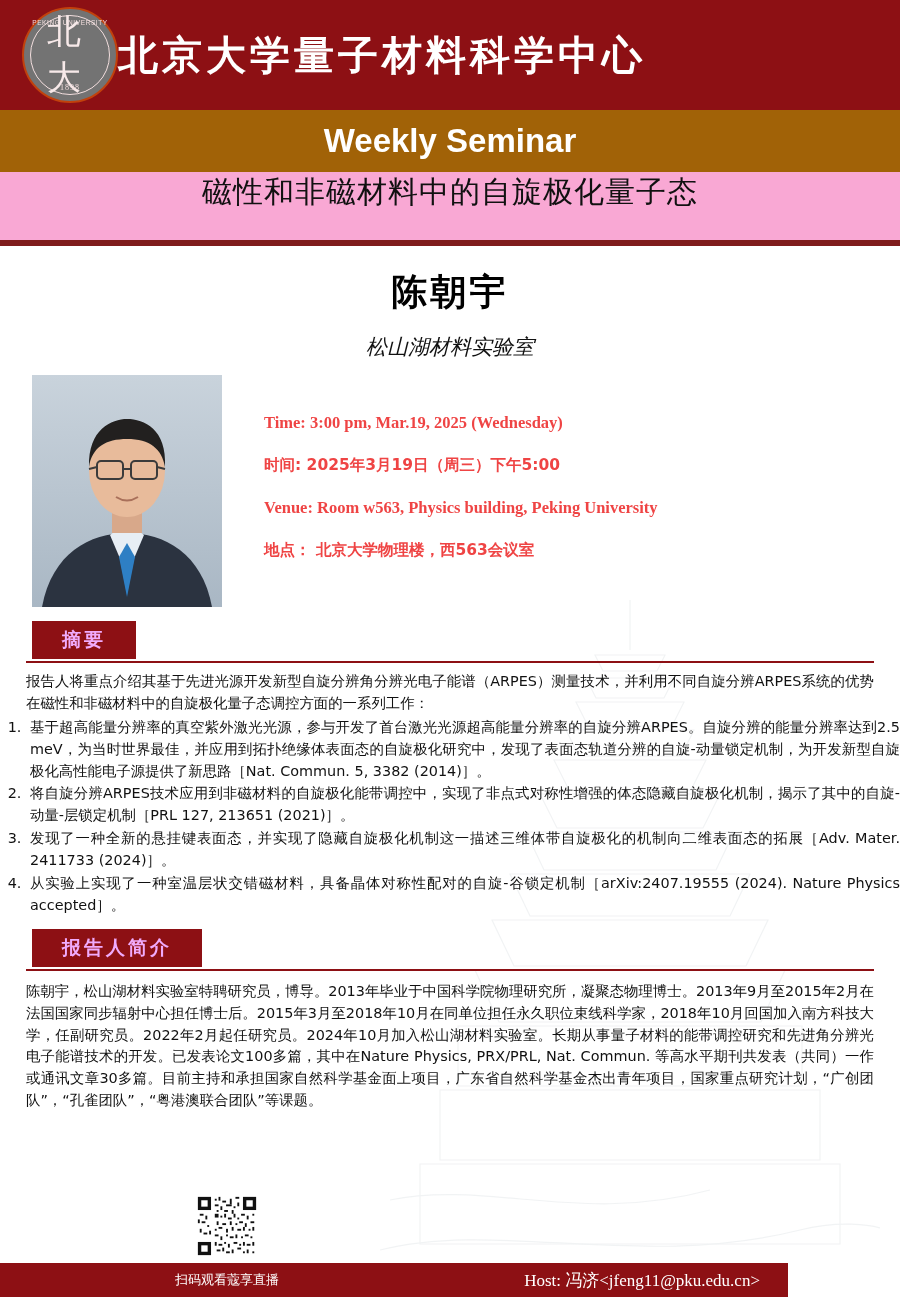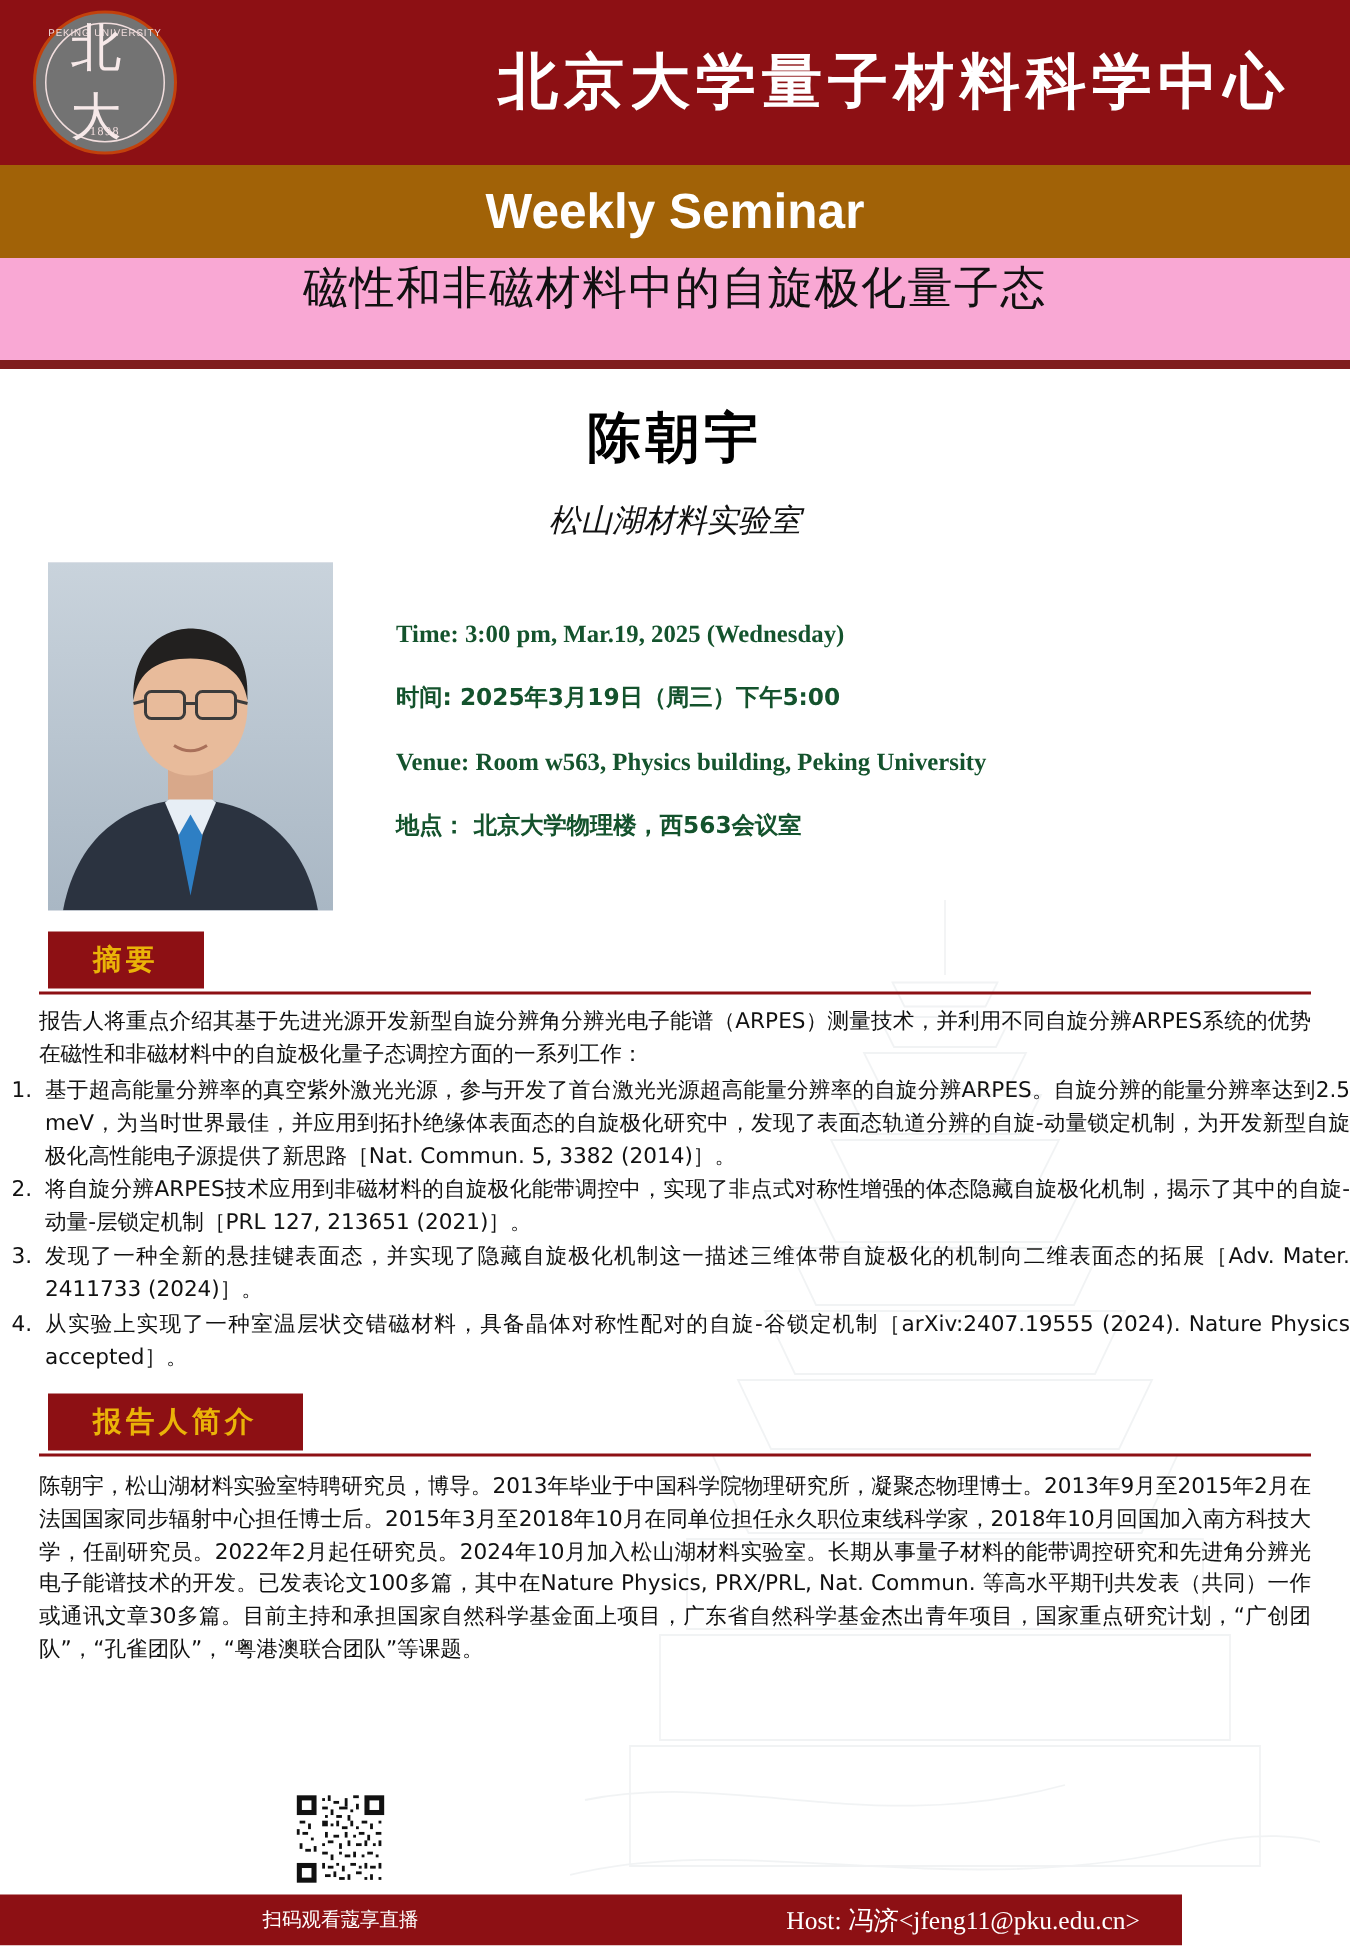--- a/index.html
+++ b/index.html
@@ -65,21 +65,21 @@
     bottom: 9px;
     left: 0; right: 0;
     text-align: center;
     font-size: 8px;
     letter-spacing: 1px;
     color: #f2dede;
     font-family: "Liberation Serif", serif;
   }
   .header-titles {
     flex: 1 1 auto;
-    text-align: right;
+    text-align: left;
     padding-right: 40px;
   }
   .header-cn {
     color: #ffffff;
     font-size: 40px;
     font-weight: bold;
     letter-spacing: 4px;
     font-family: "DejaVu Sans", sans-serif;
     line-height: 1.15;
   }
@@ -171,32 +171,32 @@
     overflow: hidden;
   }
   .info-lines {
     margin-left: 42px;
     padding-top: 38px;
   }
   .info-lines .line {
     font-size: 16.5px;
     font-weight: bold;
     font-family: "Liberation Serif", serif;
-    color: #14532d;
+    color: #ef4444;
     margin-bottom: 22px;
   }
   .info-lines .line.cn {
     font-family: "DejaVu Sans", sans-serif;
     font-size: 15.5px;
   }
 
   
   .sec-tag {
     background: #8d1014;
-    color: #eab308;
+    color: #f0abfc;
     display: inline-block;
     font-size: 19px;
     font-weight: bold;
     font-family: "DejaVu Sans", sans-serif;
     padding: 6px 30px;
     margin-left: 32px;
     letter-spacing: 3px;
     position: relative;
     z-index: 1;
   }

